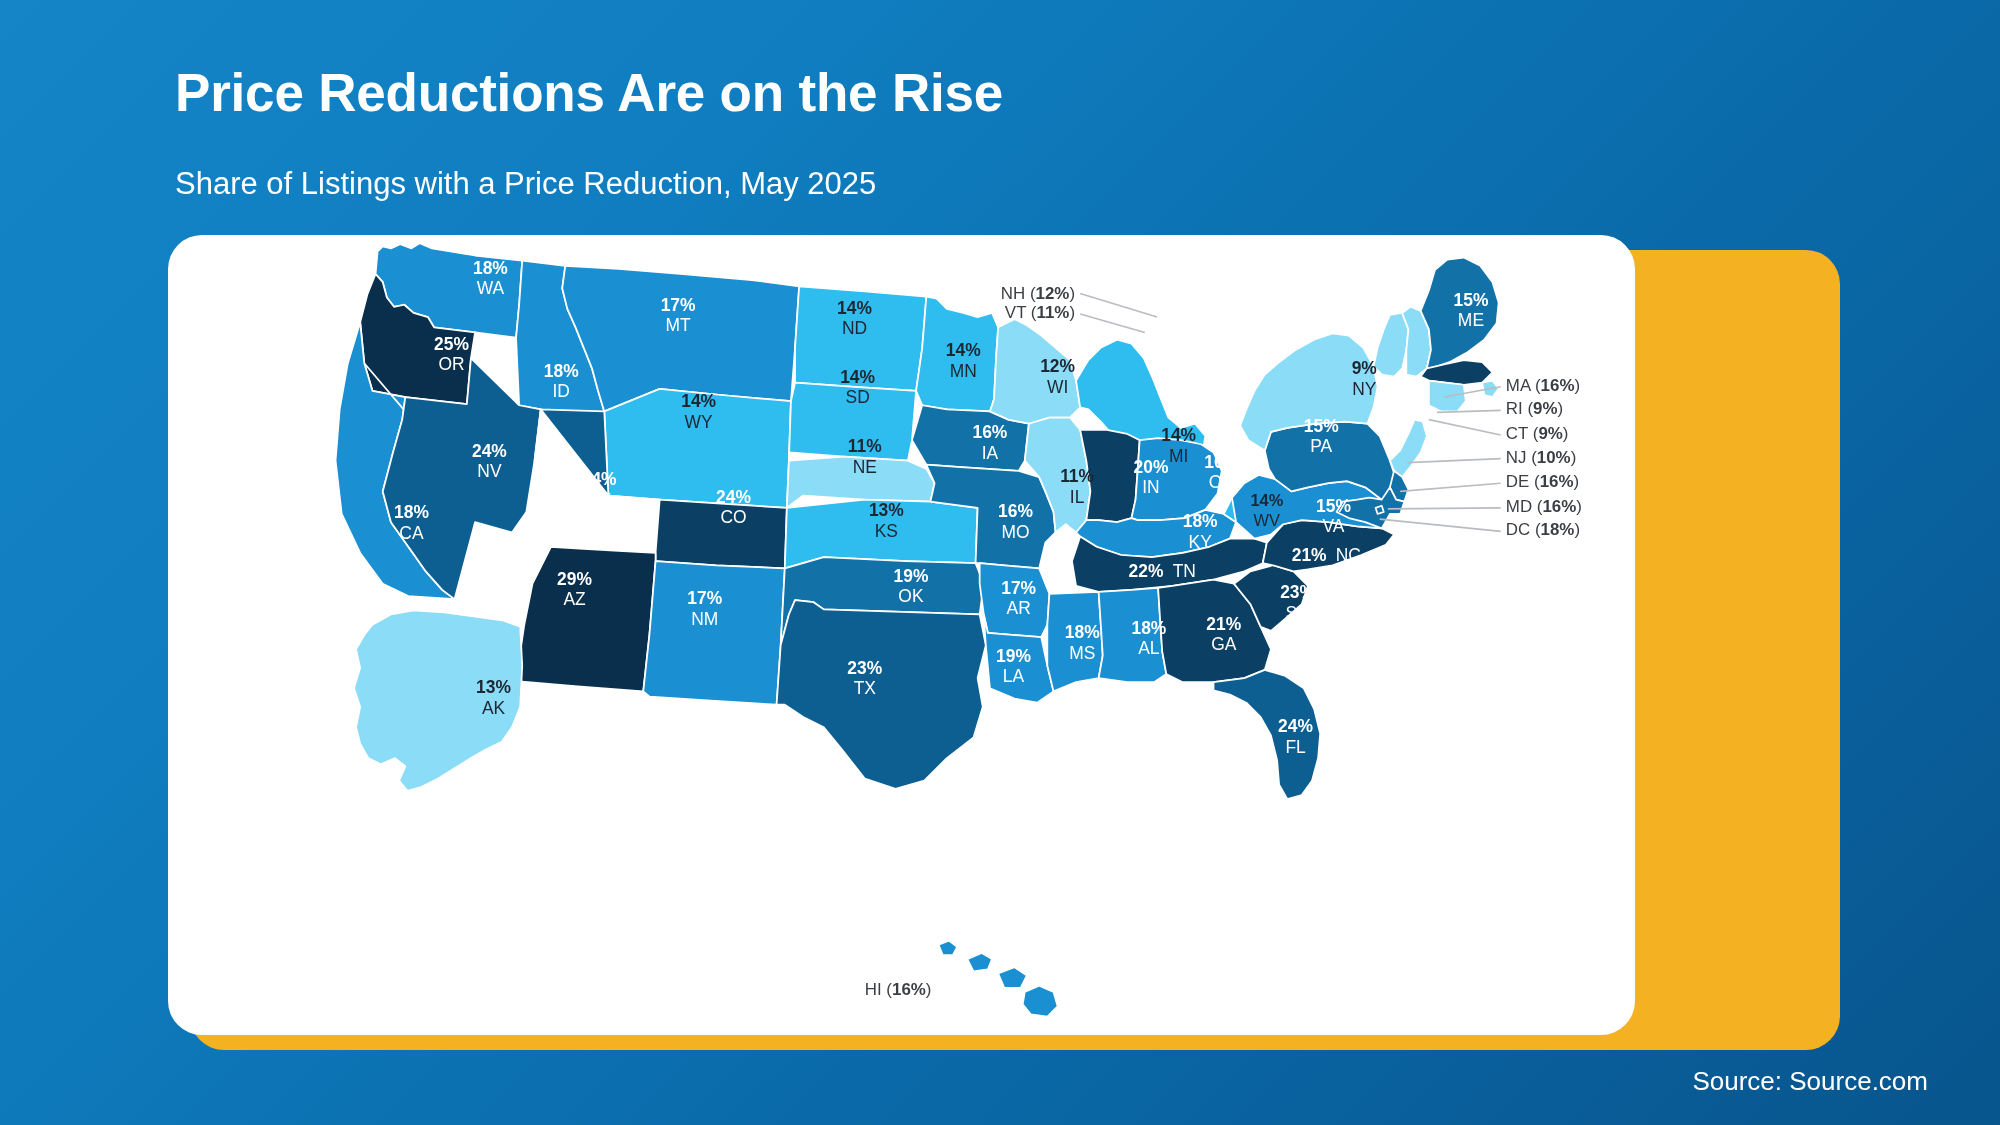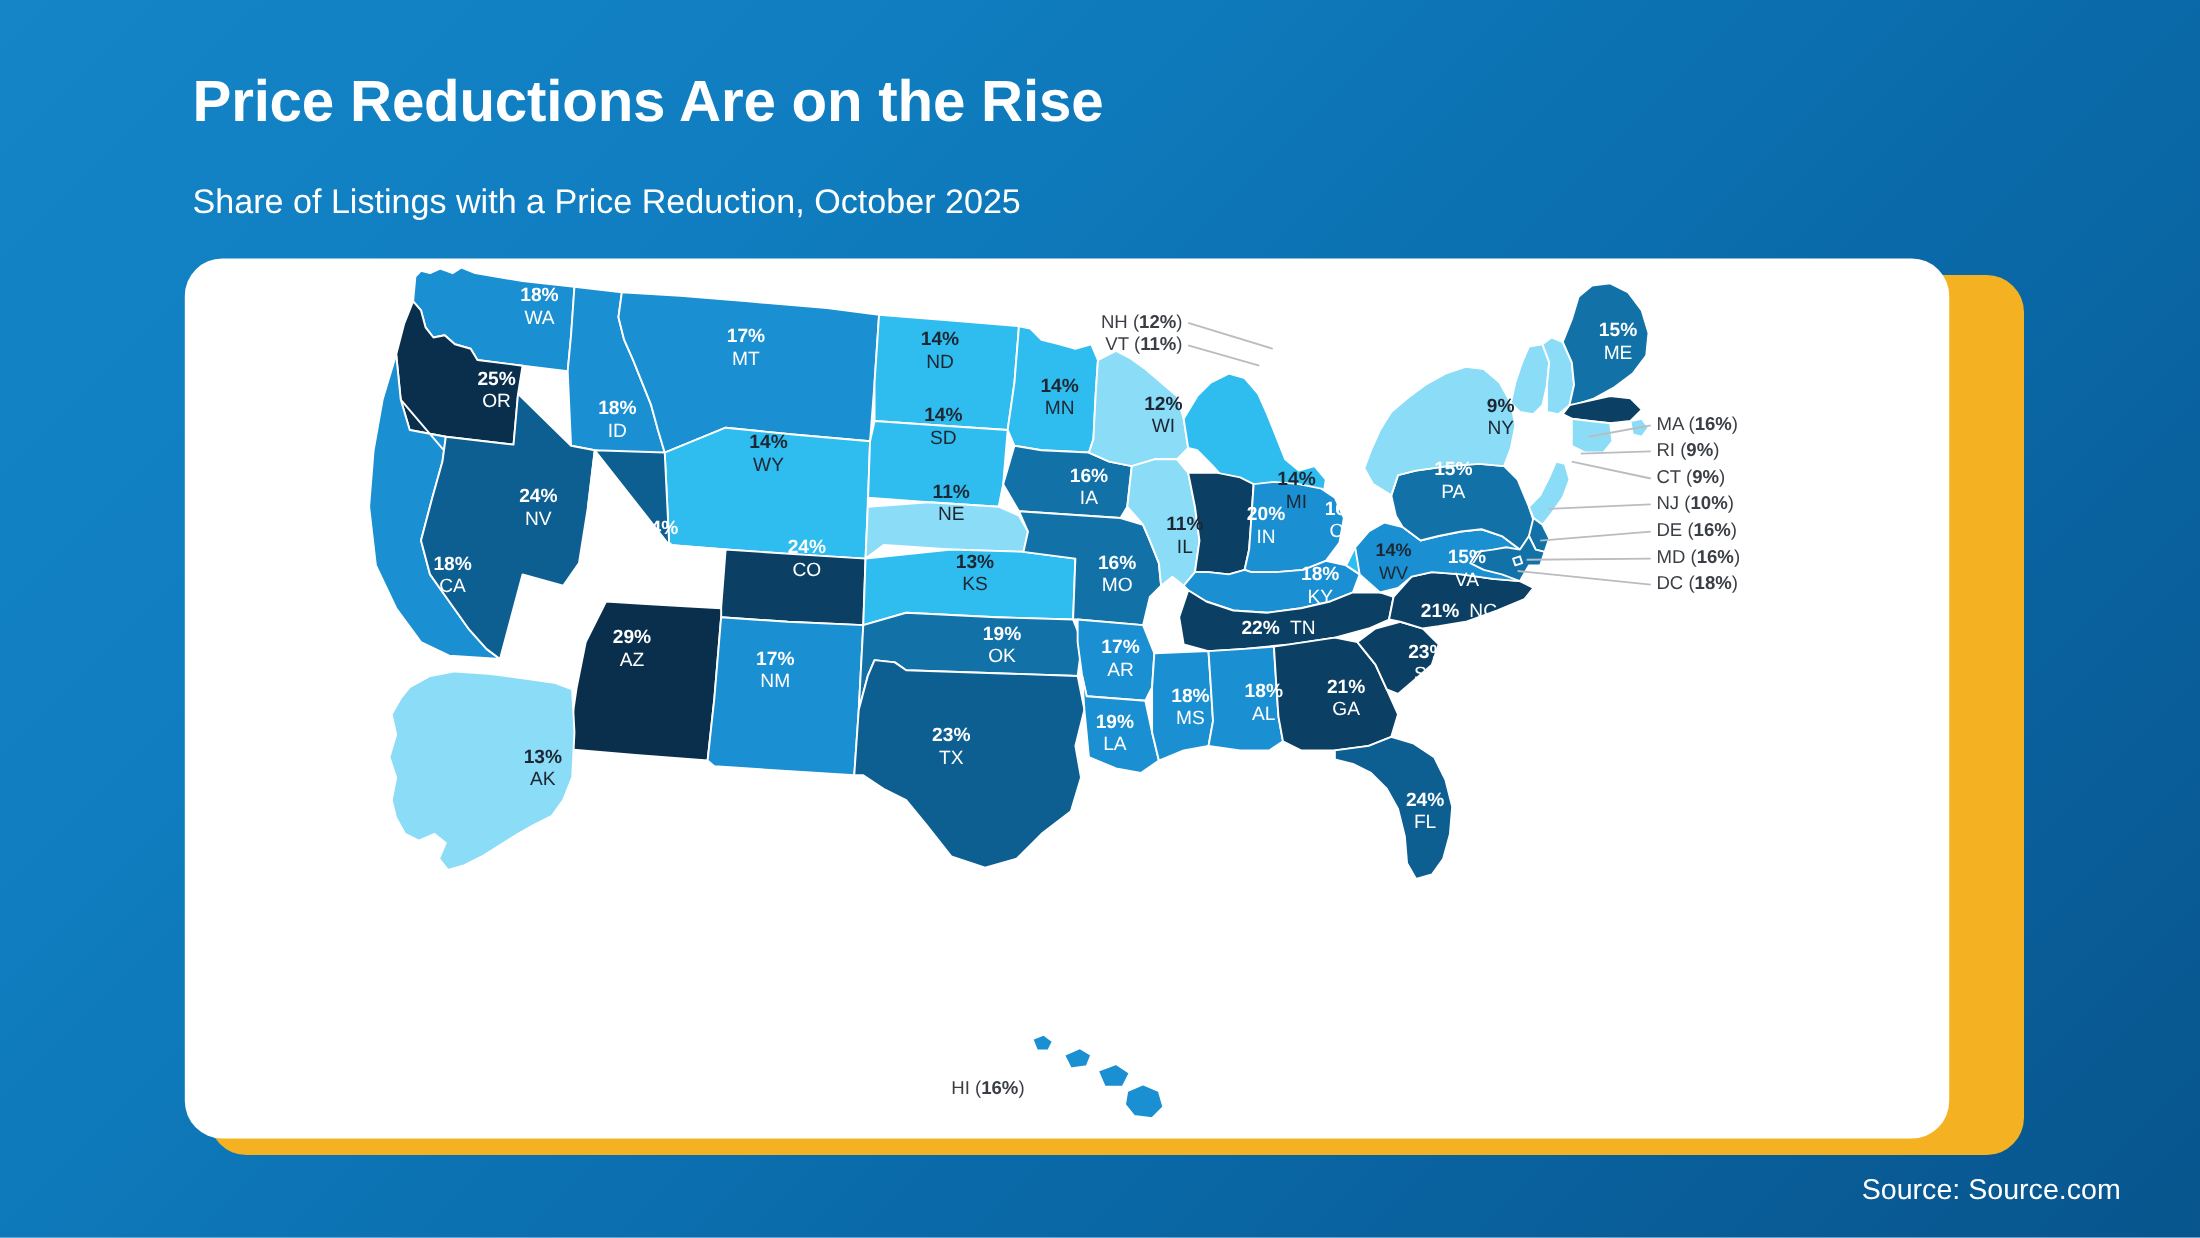--- a/index.html
+++ b/index.html
@@ -35,21 +35,21 @@
   .card-shadow {
     position: absolute;
     left: 190px; top: 250px;
     width: 1650px; height: 800px;
     background: #f4b223;
     border-radius: 34px;
   }
   .card {
     position: absolute;
     left: 168px; top: 235px;
-    width: 1604px; height: 800px;
+    width: 1467px; height: 800px;
     background: #ffffff;
     border-radius: 34px;
     overflow: hidden;
   }
   .source {
     position: absolute;
     right: 72px; bottom: 28px;
     font-size: 26px;
     color: #ffffff;
   }
@@ -60,21 +60,21 @@
   .leader { stroke: #b9bcc0; stroke-width: 1.6; fill: none; }
   .callout { font-family: "Liberation Sans", sans-serif; font-size: 16.5px; fill: #3b3f45; }
   .callout tspan.b { font-weight: bold; }
 </style>
 </head>
 <body>
 
 <div id="root">
 
   <h1 class="title">Price Reductions Are on the Rise</h1>
-  <div class="subtitle">Share of Listings with a Price Reduction, October 2025</div>
+  <div class="subtitle">Share of Listings with a Price Reduction, May 2025</div>
 
   <div class="card-shadow"></div>
   <div class="card">
     <svg class="usmap" width="1650" height="800" viewBox="400 220 1330 780">
       <g id="states">
           <path d="M465,236 L470,231 L478,233 L487,229 L498,233 L506,228 L518,233 L560,240 L606,245 L603,288 L600,320 L560,315 L520,310 L514,300 L500,296 L491,288 L481,290 L474,281 L470,266 L463,258 Z" fill="#1a8fd1" class="statepath"></path>
           <path d="M463,258 L470,266 L474,281 L481,290 L491,288 L500,296 L514,300 L520,310 L560,315 L556,340 L552,385 L492,378 L460,372 L452,345 L448,305 L455,278 Z" fill="#0a2f4d" class="statepath"></path>
           <path d="M452,345 L460,372 L492,378 L489,400 L480,432 L470,470 L478,500 L495,524 L512,548 L528,566 L540,575 L545,565 L533,530 L520,495 L508,455 L500,418 L492,392 Z M448,305 L452,345 L492,392 L500,418 L508,455 L520,495 L533,530 L545,565 L540,575 L495,572 L470,560 L448,530 L430,492 L424,440 L428,390 L436,345 Z" fill="#1a8fd1" class="statepath"></path>
           <path d="M606,245 L648,250 L645,272 L650,292 L658,310 L666,330 L674,350 L680,372 L686,392 L660,396 L624,390 L603,386 L600,320 L603,288 Z" fill="#1a8fd1" class="statepath"></path>
           <path d="M556,340 L603,386 L624,390 L618,440 L610,490 L596,510 L560,500 L540,575 L528,566 L512,548 L495,524 L478,500 L470,470 L480,432 L489,400 L492,378 L552,385 Z" fill="#0d5f91" class="statepath"></path>

